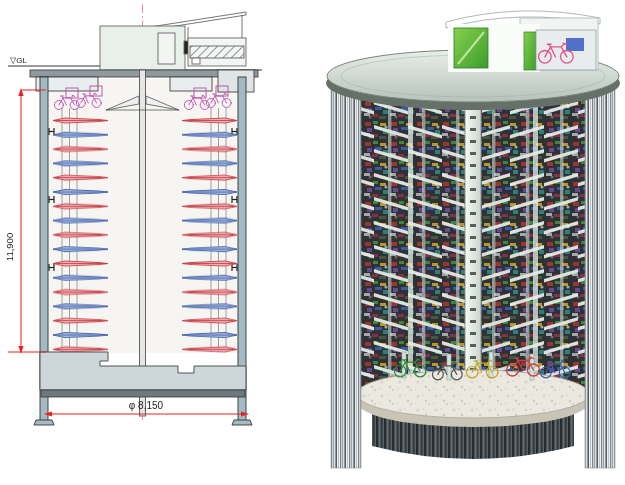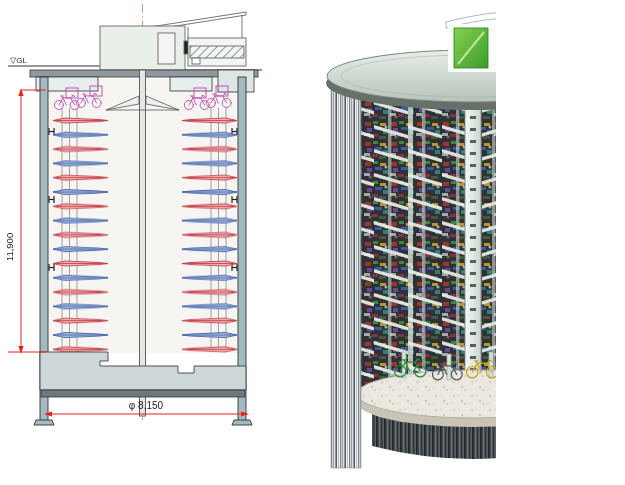--- a/index.html
+++ b/index.html
@@ -1,16 +1,16 @@
 <!DOCTYPE html>
 <html><head>
 <meta charset="utf-8">
 <style>
   html,body{margin:0;padding:0;background:#ffffff;}
-  .stage{position:relative;width:496px;height:485px;background:#fff;overflow:hidden;
+  .stage{position:relative;width:625px;height:485px;background:#fff;overflow:hidden;
          font-family:"Liberation Sans", sans-serif;}
   svg text{font-family:"Liberation Sans", sans-serif;}
 </style>
 </head>
 <body>
 
 <div class="stage">
 <svg width="625" height="485" viewBox="0 0 625 485">
   <defs>
     <pattern id="hatch" width="6" height="6" patternUnits="userSpaceOnUse" patternTransform="rotate(45)">

